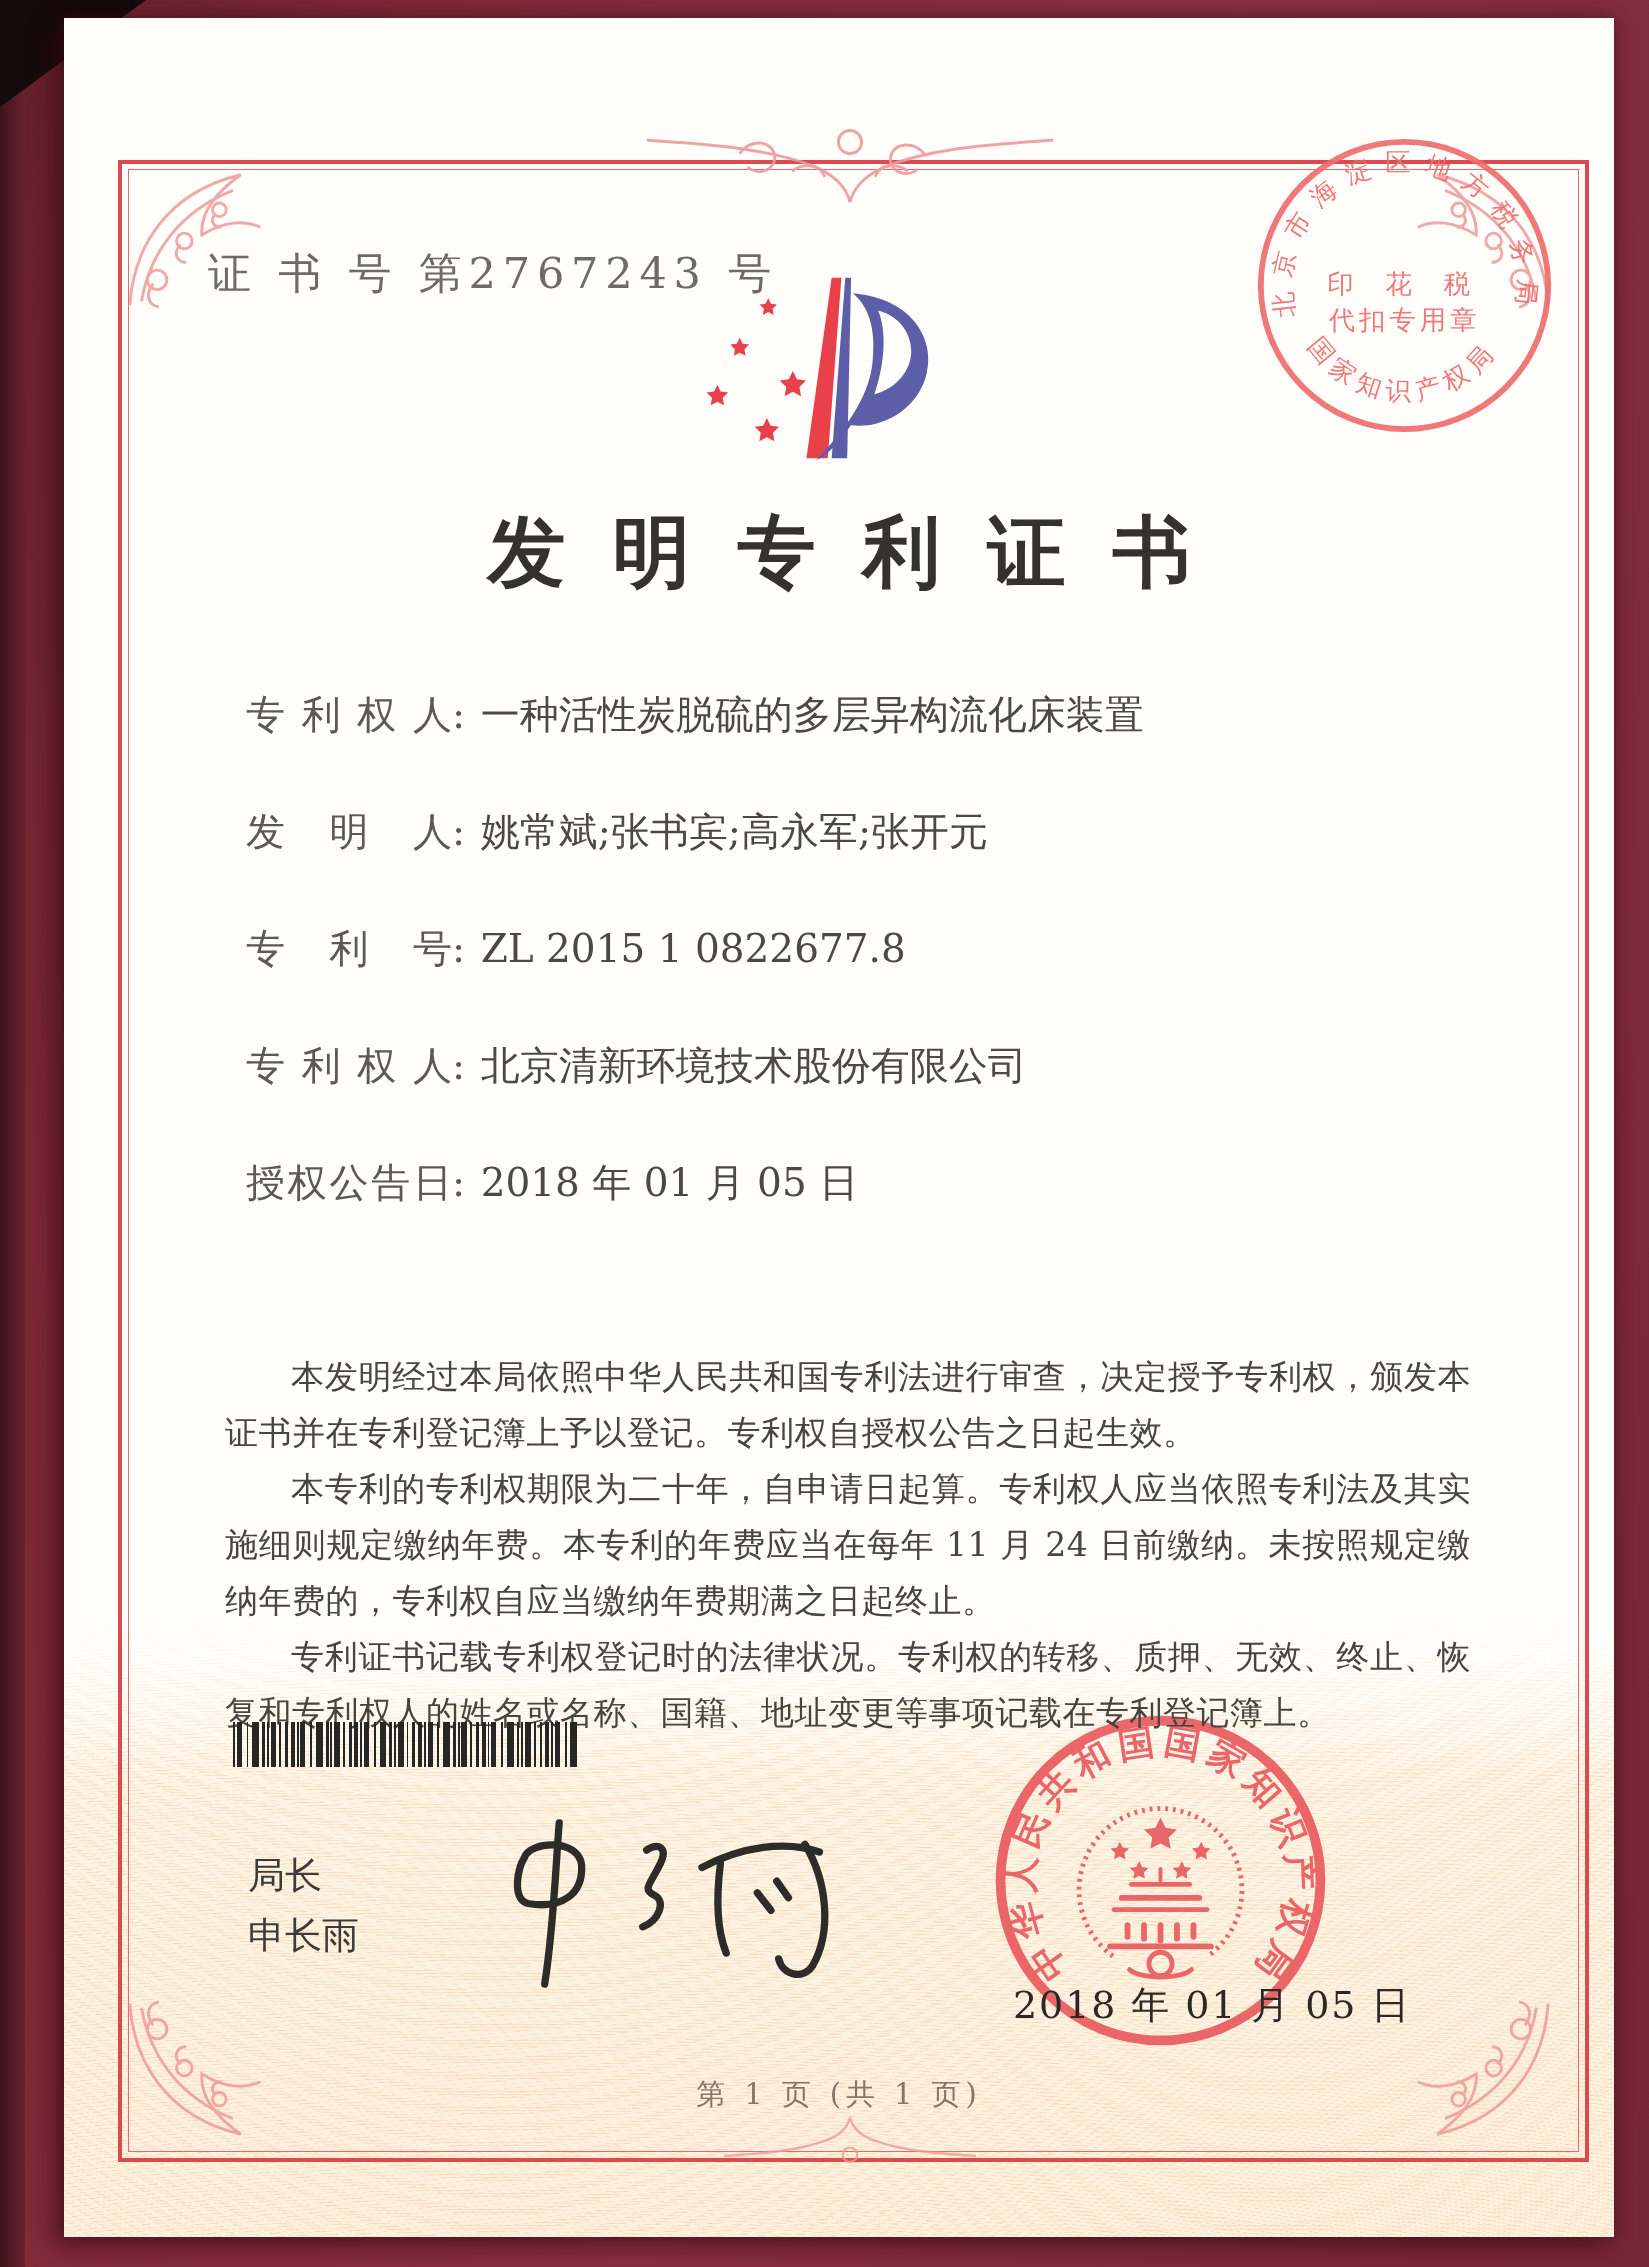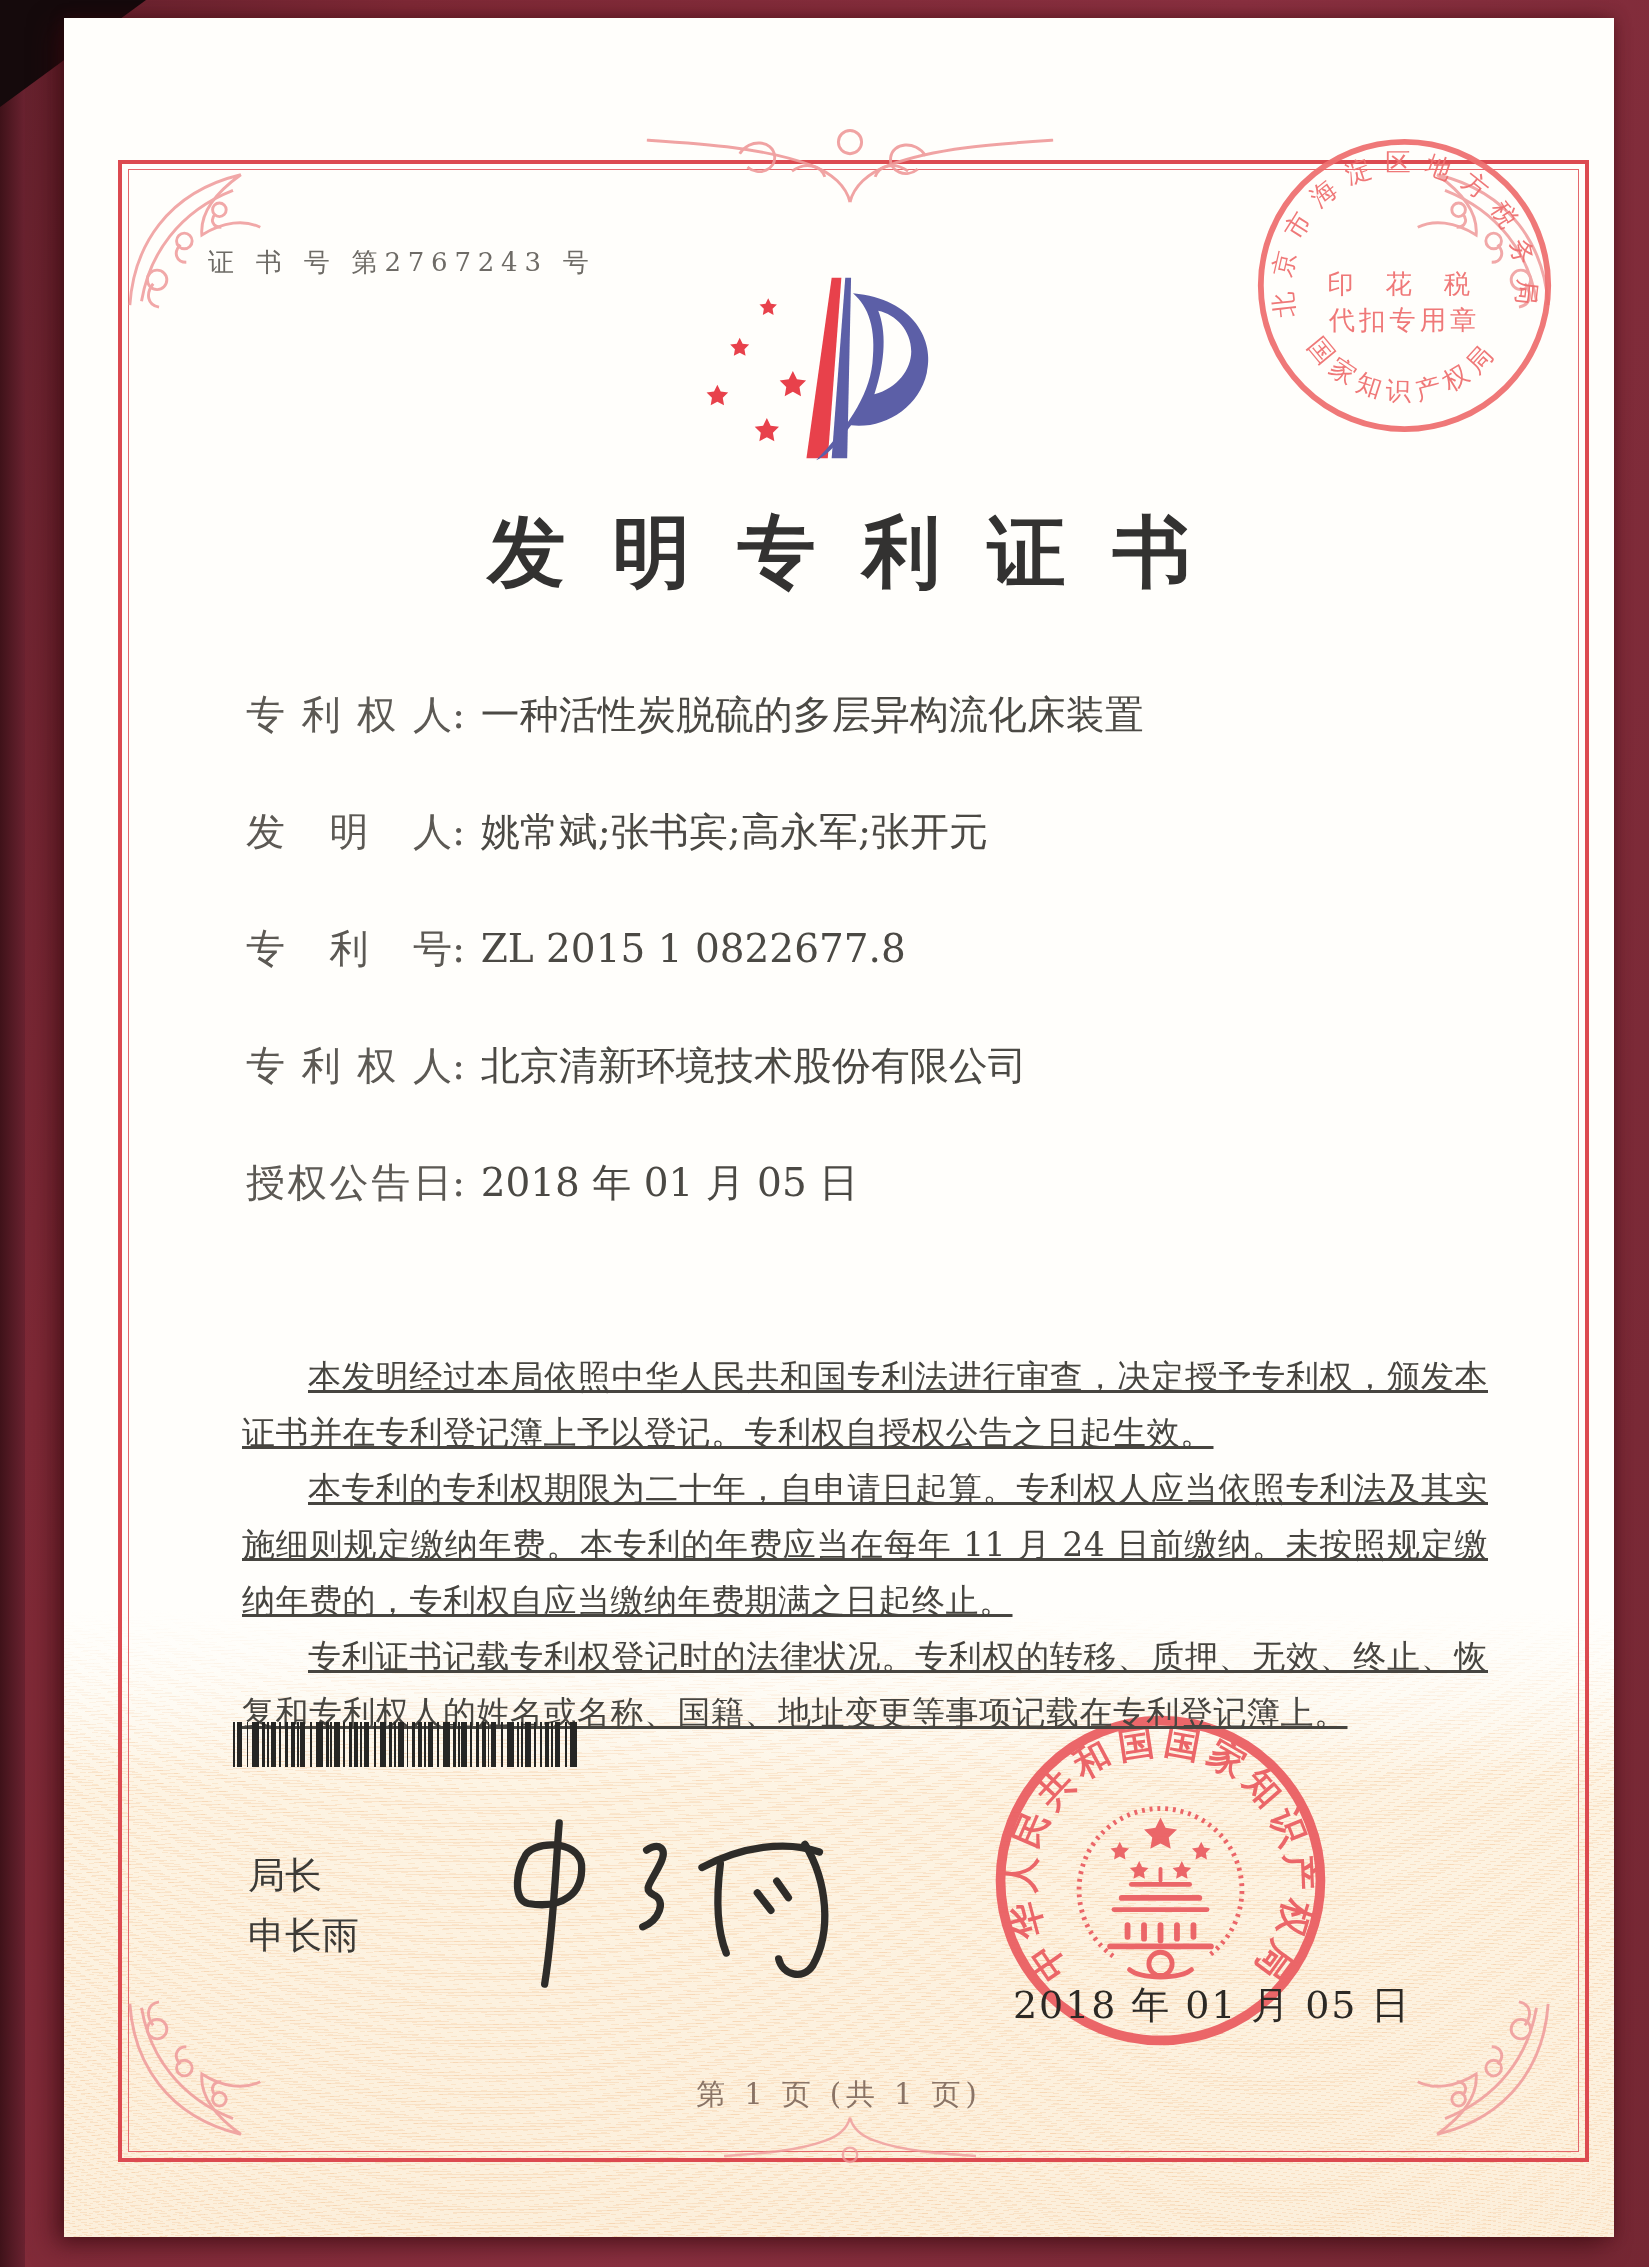--- a/index.html
+++ b/index.html
@@ -24,32 +24,32 @@
   .frame::after{content:"";position:absolute;left:5.8px;top:5.8px;right:5.8px;bottom:5.8px;
         border:1.9px solid #e4686c;}
   .corner{position:absolute;width:146px;height:146px;z-index:3;opacity:.85;}
   .corner.tl{left:60px;top:147px;}
   .corner.tr{right:60px;top:147px;transform:scaleX(-1);}
   .corner.bl{left:60px;bottom:93px;transform:scaleY(-1);}
   .corner.br{right:60px;bottom:93px;transform:scale(-1,-1);}
   .motif{position:absolute;z-index:3;opacity:.9;}
   .motif.top{left:582px;top:97px;width:408px;height:89px;}
   .motif.bottom{left:660px;top:2096px;width:252px;height:60px;transform:rotate(180deg);opacity:.8;}
-  .cert-no{position:absolute;left:144px;top:227px;z-index:4;font-size:26px;color:#6e6b66;letter-spacing:6.8px;}
+  .cert-no{position:absolute;left:144px;top:227px;z-index:4;font-size:43px;color:#6e6b66;letter-spacing:6.8px;}
   .logo{position:absolute;left:626px;top:248px;width:262px;height:208px;z-index:4;}
   .tax-stamp{position:absolute;left:1189px;top:116px;width:303px;height:303px;z-index:4;opacity:.92;}
   .title{position:absolute;left:0;top:483px;width:1550px;z-index:4;text-align:center;
          font-size:78px;font-weight:bold;color:#333231;letter-spacing:47px;text-indent:47px;}
   .fields{position:absolute;left:182px;top:670px;width:1261px;z-index:4;}
   .field-row{height:47px;margin-bottom:70px;font-size:39px;color:#4c4a45;white-space:nowrap;}
   .field-label{display:inline-block;width:206px;text-align:justify;text-align-last:justify;color:#5c5954;}
   .field-colon{color:#5c5954;}
   .field-value{margin-left:15.5px;color:#4b4944;}
-  .body-text{position:absolute;left:178px;top:1331px;width:1246px;z-index:4;
-         font-size:33px;line-height:56px;color:#474540;text-align:justify;letter-spacing:0.5px;text-decoration:underline;}
+  .body-text{position:absolute;left:161px;top:1331px;width:1246px;z-index:4;
+         font-size:33px;line-height:56px;color:#474540;text-align:justify;letter-spacing:0.5px;}
   .body-text p{margin:0;text-indent:2em;}
   .barcode{position:absolute;left:169px;top:1704px;width:349px;height:45px;z-index:4;
          display:flex;align-items:stretch;}
   .barcode span{display:inline-block;background:#262624;height:100%;}
   .issuer{position:absolute;left:184px;top:1828px;z-index:4;font-size:37px;line-height:60px;color:#3d3b37;
          font-family:Liberation Serif, serif;}
   .signature{position:absolute;left:402px;top:1795px;width:369px;height:180px;z-index:5;}
   .seal{position:absolute;left:922px;top:1688px;width:349px;height:349px;z-index:3;opacity:.93;}
   .issue-date{position:absolute;left:949px;top:1962px;width:369px;z-index:6;
          font-size:38px;color:#2c2925;letter-spacing:1.9px;white-space:nowrap;}

